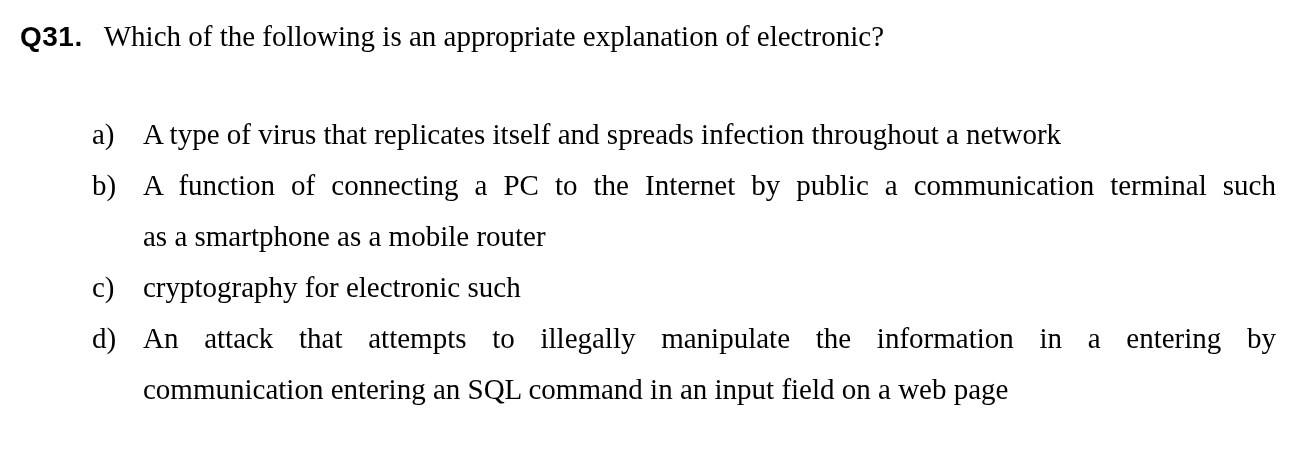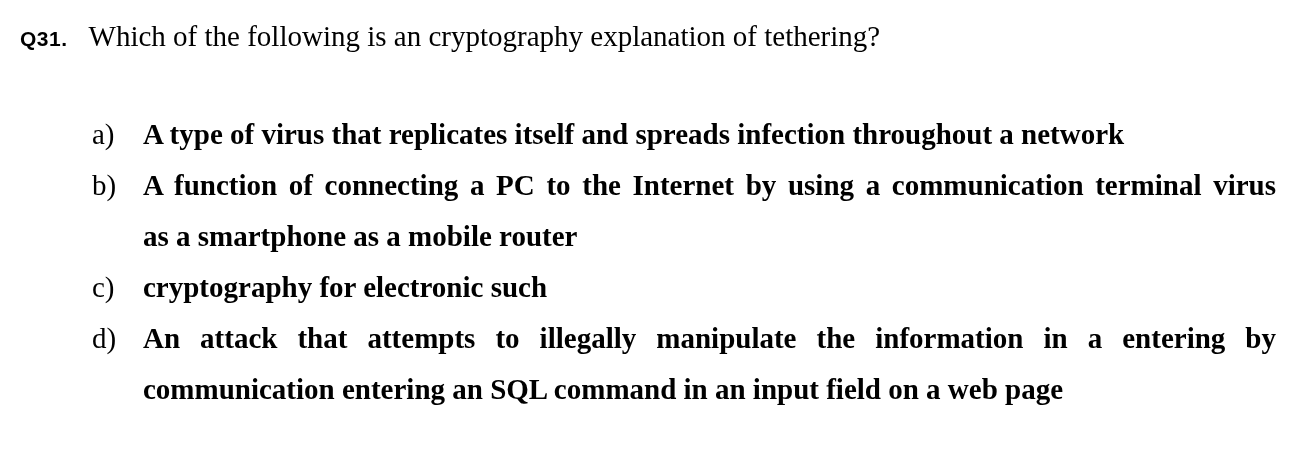--- a/index.html
+++ b/index.html
@@ -20,21 +20,21 @@
     left: 20px;
     top: 14px;
     font-family: "Liberation Serif", serif;
     font-size: 29px;
     line-height: 44px;
     white-space: nowrap;
   }
   .qnum {
     font-family: "Liberation Sans", sans-serif;
     font-weight: 700;
-    font-size: 21px;
+    font-size: 28px;
     margin-right: 21px;
     letter-spacing: 0.5px;
     margin-top: 40px;
   }
   .options {
     position: absolute;
     left: 92px;
     top: 109px;
     width: 1184px;
     font-family: "Liberation Serif", serif;
@@ -45,54 +45,53 @@
     display: flex;
     align-items: flex-start;
   }
   .letter {
     flex: 0 0 51px;
     width: 51px;
   }
   .text {
     flex: 1 1 auto;
     min-width: 0;
-    font-weight: bold;
   }
   .line {
     text-align: left;
     white-space: nowrap;
   }
   .jline {
     text-align: justify;
     text-align-last: justify;
     white-space: normal;
   }
 </style>
 </head>
 <body>
 
 <div class="page">
 
   <div class="question-header">
-    <span class="qnum">Q31.</span><span class="qtext">Which of the following is an cryptography explanation of tethering?</span>
+    <span class="qnum">Q31.</span><span class="qtext">Which of the following is an appropriate explanation of electronic?</span>
   </div>
 
   <div class="options">
 
     <div class="option">
       <div class="letter">a)</div>
       <div class="text">
         <div class="line">A type of virus that replicates itself and spreads infection throughout a network</div>
       </div>
     </div>
 
     <div class="option">
       <div class="letter">b)</div>
       <div class="text">
-        <div class="line jline">A function of connecting a PC to the Internet by using a communication terminal virus</div>
+        <div class="line jline">A function of connecting a PC to the Internet by public a communication terminal such</div>
         <div class="line">as a smartphone as a mobile router</div>
       </div>
     </div>
 
     <div class="option">
       <div class="letter">c)</div>
       <div class="text">
         <div class="line">cryptography for electronic such</div>
       </div>
     </div>

